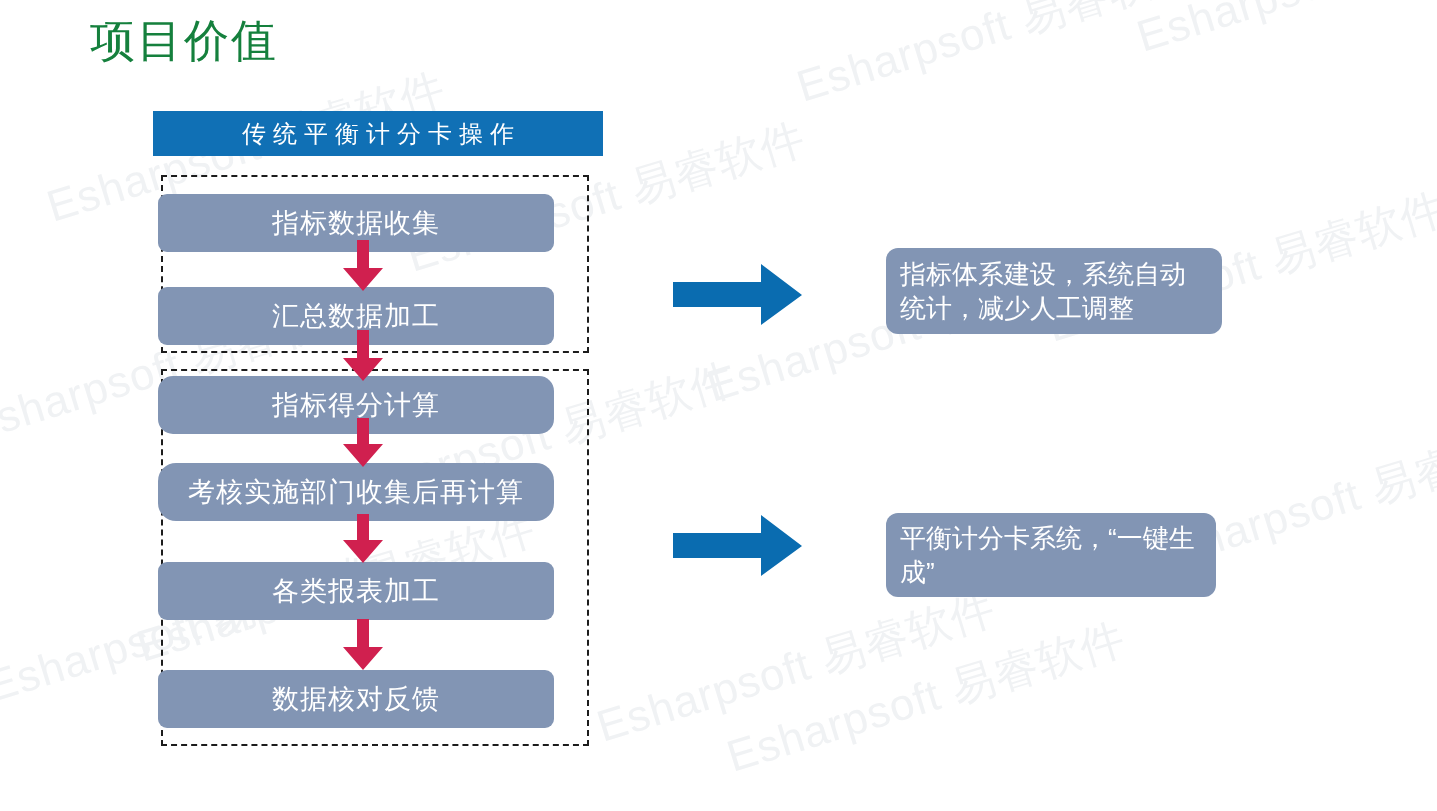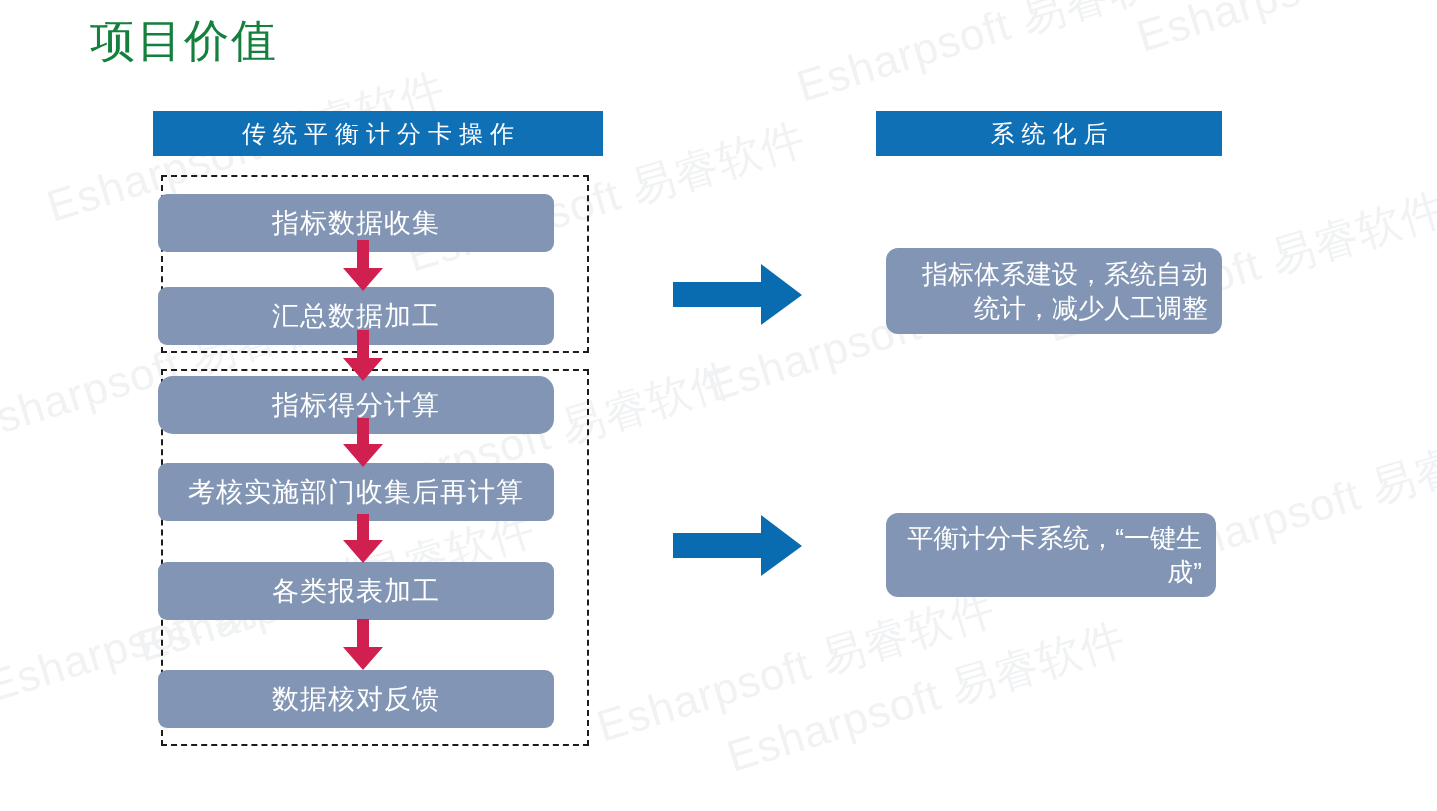--- a/index.html
+++ b/index.html
@@ -115,36 +115,36 @@
   }
   .proc-box.left {
     left: 158px;
     width: 396px;
     height: 58px;
   }
 
   #proc-box-1 { top: 194px; }
   #proc-box-2 { top: 287px; }
   #proc-box-3 { top: 376px; border-radius: 15px; }
-  #proc-box-4 { top: 463px; }
+  #proc-box-4 { top: 463px; border-radius: 18px; }
   #proc-box-5 { top: 562px; }
   #proc-box-6 { top: 670px; }
 
   
   .result-box {
     position: absolute;
     background: #8295b4;
     border-radius: 12px;
     color: #ffffff;
     display: flex;
     align-items: center;
     justify-content: center;
     font-size: 26px;
     line-height: 1.32;
-    text-align: right;
+    text-align: left;
     padding: 6px 14px;
     box-sizing: border-box;
     z-index: 12;
   }
   #result-box-1 {
     left: 886px;
     top: 248px;
     width: 336px;
     height: 86px;
   }
@@ -187,21 +187,20 @@
       <div class="wm" style="left: -20px; top: 660px; color: rgb(240, 242, 244);">Esharpsoft 易睿软件</div>
       <div class="wm" style="left: 130px; top: 620px; color: rgb(240, 242, 244);">Esharpsoft 易睿软件</div>
       <div class="wm" style="left: 590px; top: 700px; color: rgb(240, 242, 244);">Esharpsoft 易睿软件</div>
       <div class="wm" style="left: 720px; top: 730px; color: rgb(240, 242, 244);">Esharpsoft 易睿软件</div>
     </div>
 
   <div id="page-title">项目价值</div>
 
   <div class="header-pill" id="header-left">传统平衡计分卡操作</div>
 
-  <div class="header-pill" id="header-right">系统化后</div>
 
   <div class="dashed-group" id="dashed-group-1"></div>
   <div class="dashed-group" id="dashed-group-2"></div>
 
   <div class="proc-box left" id="proc-box-1">指标数据收集</div>
 
   <div class="proc-box left" id="proc-box-2">汇总数据加工</div>
 
   <div class="proc-box left" id="proc-box-3">指标得分计算</div>
 

